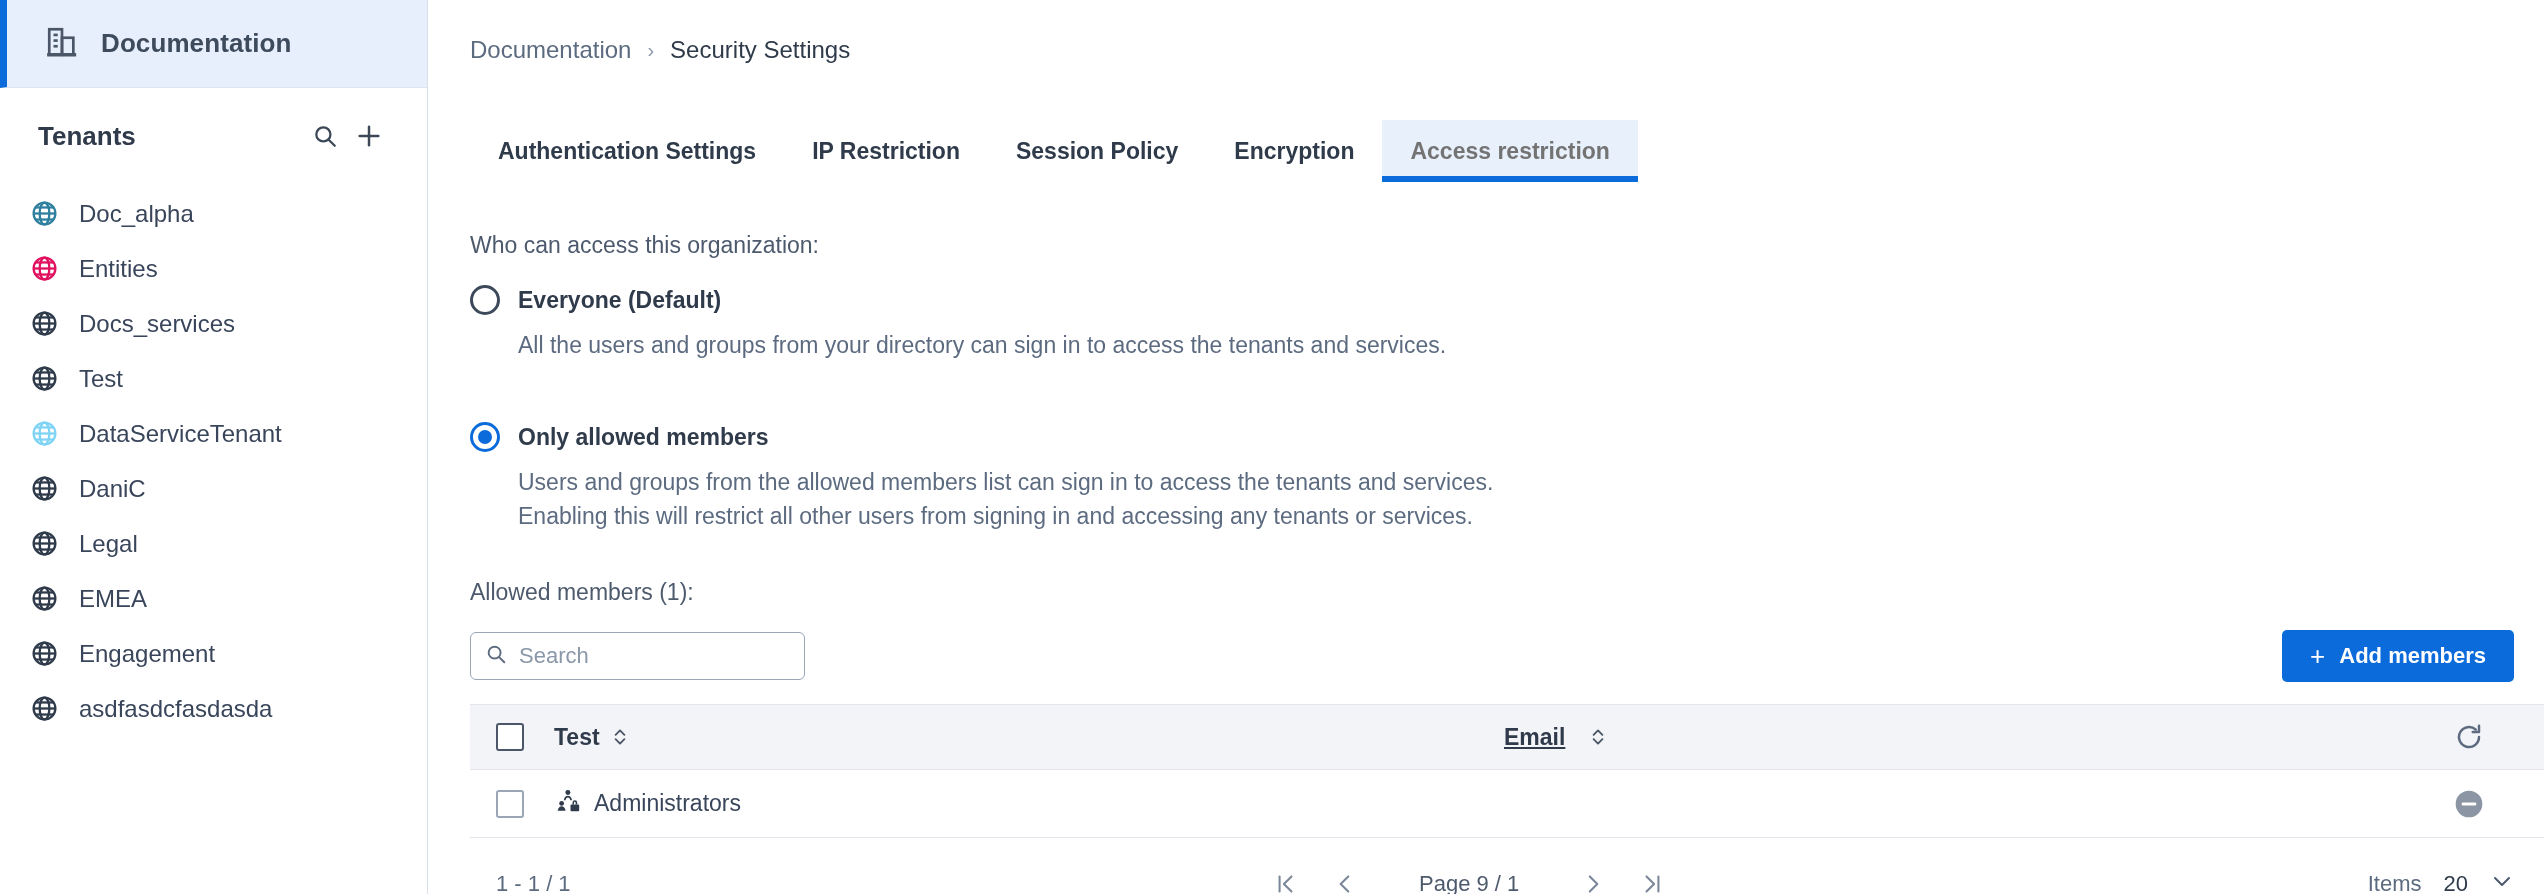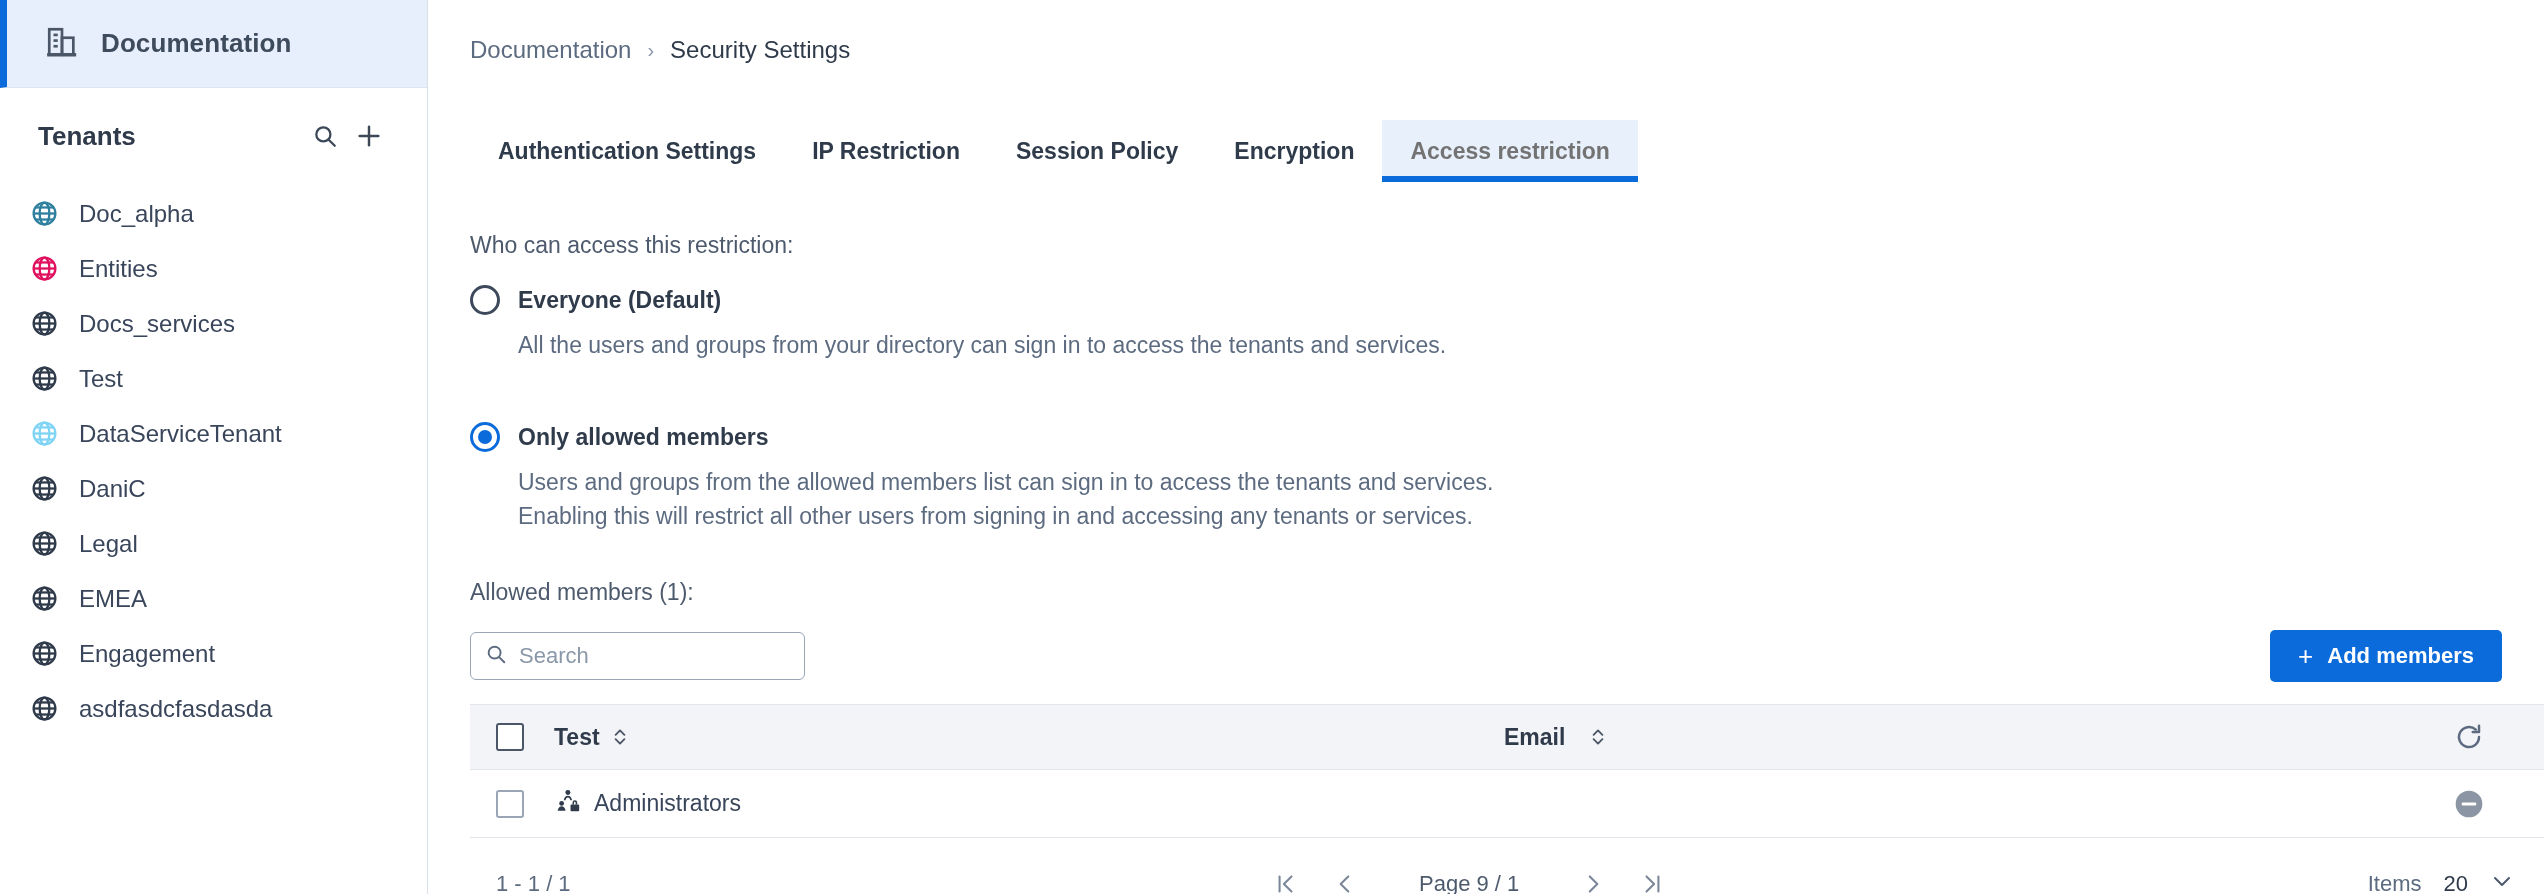--- a/index.html
+++ b/index.html
@@ -189,21 +189,21 @@
     margin-top: 46px;
     font-size: 23px;
     color: #4d5a6d;
   }
 
   
   .toolbar-row {
     margin-top: 24px;
     display: flex;
     align-items: center;
-    padding-right: 42px;
+    padding-right: 30px;
   }
   .search-box {
     width: 335px;
     height: 48px;
     border: 1px solid #9aa6b6;
     border-radius: 6px;
     display: flex;
     align-items: center;
     padding: 0 14px;
     gap: 12px;
@@ -280,20 +280,21 @@
   }
   .t-head .col-name { font-weight: bold; color: #2f3b4b; }
   .t-row .col-name { color: #39455a; font-weight: normal; padding-left: 32px; }
 
   .col-email {
     flex: 1;
     display: flex;
     align-items: center;
     gap: 25px;
     font-size: 23px;
+    text-decoration: underline;
   }
   .t-head .col-email { font-weight: bold; color: #2f3b4b; }
 
   .col-action {
     flex: 0 0 90px;
     display: flex;
     align-items: center;
     justify-content: center;
   }
   .sort-ico { color: #4b5768; display: inline-flex; }
@@ -519,21 +520,21 @@
     <nav class="tabs">
       <div class="tab">Authentication Settings</div>
       <div class="tab">IP Restriction</div>
       <div class="tab">Session Policy</div>
       <div class="tab">Encryption</div>
       <div class="tab active">Access restriction</div>
     </nav>
 
     <div class="content">
 
-      <div class="section-label">Who can access this restriction:</div>
+      <div class="section-label">Who can access this organization:</div>
 
       <div class="radio-group">
 
         <div class="radio-row">
           <span class="radio-outer"></span>
           <span class="radio-label">Everyone (Default)</span>
         </div>
         <div class="desc">All the users and groups from your directory can sign in to access the tenants and services.</div>
 
         <div class="radio-row opt2">

